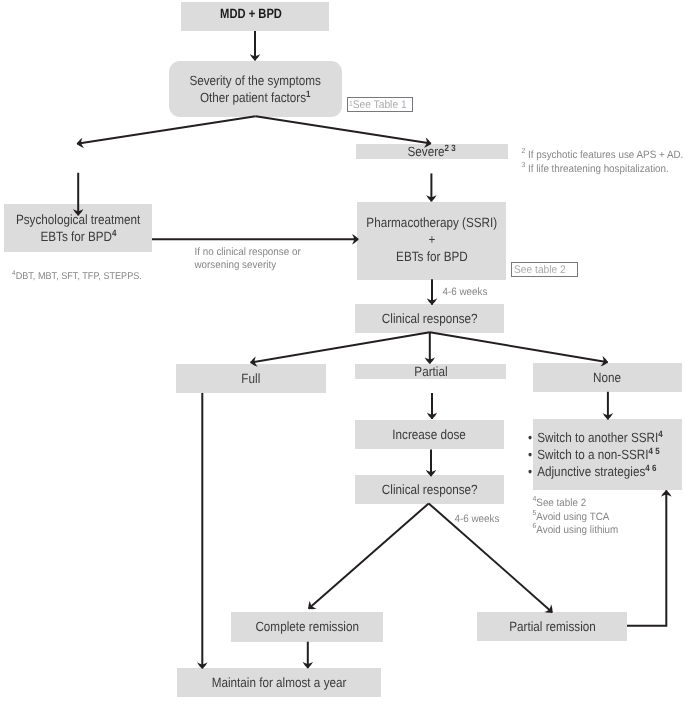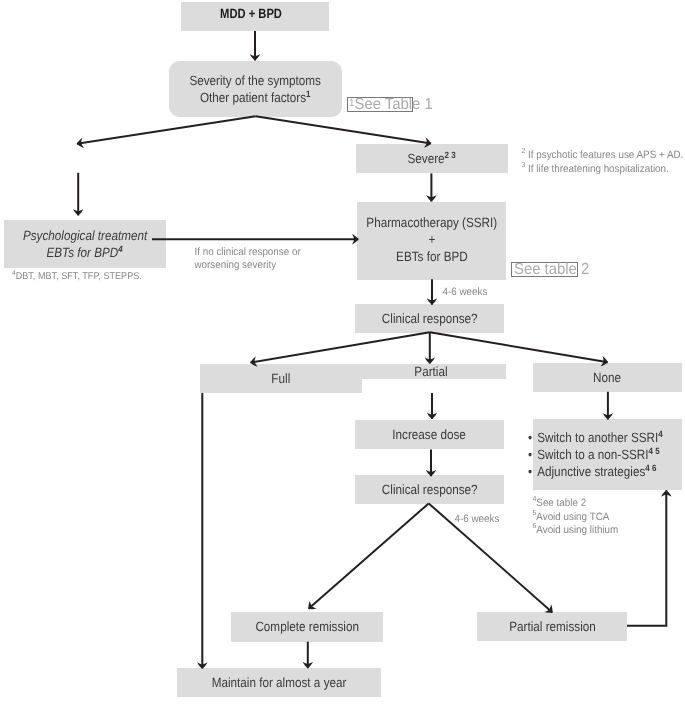--- a/index.html
+++ b/index.html
@@ -13,21 +13,21 @@
        font-size:13.4px;text-align:center;box-sizing:border-box;}
   .box .ln{display:block;white-space:pre;line-height:17.2px;transform:scaleX(0.875) translateZ(0);}
   .box.bold{font-weight:bold;font-size:13.4px;color:#1a1a1a;}
   .box.bold .ln{transform:scaleX(0.835) translateZ(0);}
   .box.bullets{align-items:flex-start;justify-content:center;padding-left:12px;}
   .blist{margin:0;padding:0;list-style:none;text-align:left;}
   .blist li{line-height:17px;white-space:pre;font-size:13.4px;transform:scaleX(0.875) translateZ(0);transform-origin:left center;}
   .blist li .bul{display:inline-block;width:10.5px;}
   .note{position:absolute;color:#868686;font-size:10.6px;line-height:1;white-space:pre;
         transform:scaleX(0.93) translateZ(0);transform-origin:left top;}
-  .tagbox{position:absolute;border:1px solid #77787b;color:#ababab;font-size:16px;
+  .tagbox{position:absolute;border:1px solid #77787b;color:#ababab;font-size:11px;
           box-sizing:border-box;display:flex;align-items:center;white-space:pre;text-align:right;}
   .tagbox .inner{transform:scaleX(0.93) translateZ(0);transform-origin:left center;}
   .note.sm{font-size:9.8px;}
   .sup{font-size:0.7em;vertical-align:super;line-height:0;}
   .tagbox .sup{vertical-align:0.32em;font-size:0.66em;}
   .box .sup{font-weight:bold;font-size:0.68em;}
   .elabel{position:absolute;color:#868686;font-size:10.6px;line-height:1;white-space:pre;
           transform:scaleX(0.93) translateZ(0);transform-origin:left top;}
 </style>
 </head>
@@ -70,32 +70,32 @@
 <div class="box" style="left:169px;top:61px;width:173px;height:56px;border-radius:11px;">
   <span class="ln">Severity of the symptoms</span>
   <span class="ln"><span>Other patient factors</span><span class="sup">1</span></span>
 </div>
 
 <div class="tagbox" style="left:347px;top:97px;width:66px;height:15px;padding-left:1px;">
   <span class="inner"><span class="sup">1</span><span>See Table 1</span></span>
 </div>
 
 
-<div class="box" style="left:356px;top:144px;width:152px;height:29px;">
+<div class="box" style="left:356px;top:144px;width:152px;height:15px;">
   <span class="ln"><span>Severe</span><span class="sup b">2 3</span></span>
 </div>
 
 <div class="note" style="left:516px;top:139.5px;">
   <span class="sup">2</span><span> If psychotic features use APS + AD.</span>
 </div>
 <div class="note" style="left:516px;top:153.5px;">
   <span class="sup">3</span><span> If life threatening hospitalization.</span>
 </div>
 
-<div class="box" style="left:4px;top:220px;width:162px;height:48px;font-style:italic;">
+<div class="box" style="left:4px;top:204px;width:148px;height:48px;">
   <span class="ln">Psychological treatment</span>
   <span class="ln"><span>EBTs for BPD</span><span class="sup b">4</span></span>
 </div>
 
 <div class="note sm" style="left:7px;top:262px;">
   <span class="sup">4</span><span>DBT, MBT, SFT, TFP, STEPPS.</span>
 </div>
 
 <div class="box" style="left:357px;top:202px;width:149px;height:78px;padding-bottom:3px;">
   <span class="ln">Pharmacotherapy (SSRI)</span>
@@ -115,21 +115,21 @@
 </div>
 
 <div class="elabel" style="left:437px;top:276px;">
   <span>4-6 weeks</span>
 </div>
 
 <div class="box" style="left:355px;top:304px;width:149px;height:29px;">
   <span class="ln">Clinical response?</span>
 </div>
 
-<div class="box" style="left:176px;top:364px;width:162px;height:29px;margin-left:24px;">
+<div class="box" style="left:176px;top:364px;width:150px;height:29px;">
   <span class="ln">Full</span>
 </div>
 <div class="box" style="left:355px;top:364px;width:151px;height:15px;">
   <span class="ln">Partial</span>
 </div>
 <div class="box" style="left:533px;top:363px;width:149px;height:29px;">
   <span class="ln">None</span>
 </div>
 
 <div class="box" style="left:355px;top:420px;width:149px;height:29px;">

